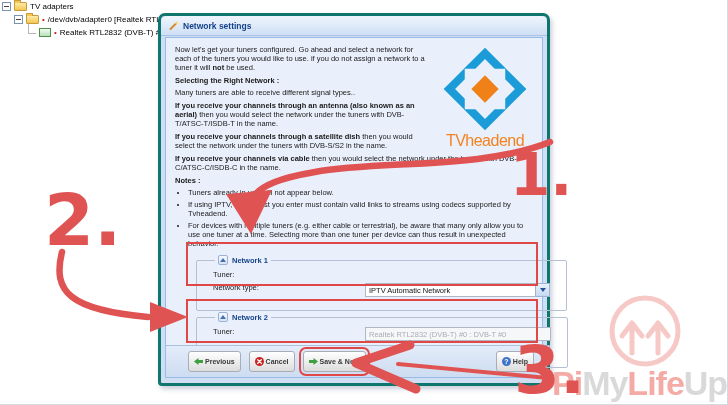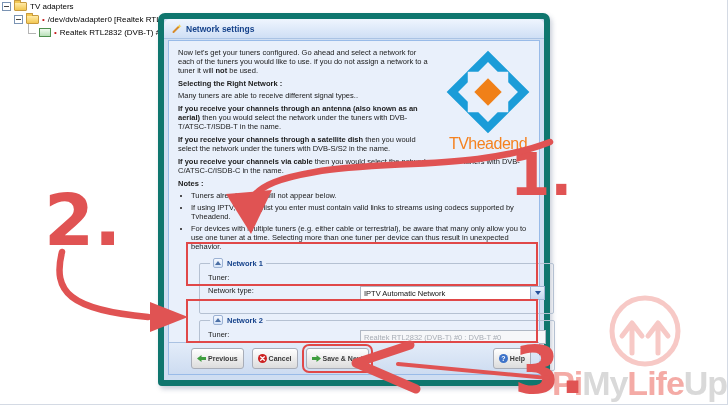--- a/index.html
+++ b/index.html
@@ -22,42 +22,42 @@
   .folder { width:13px; height:9px; position:relative; background:linear-gradient(#ffeaa6,#f3c853);
     border:1px solid #c79a3e; border-radius:1px; margin-right:3px; flex:none; }
   .folder::before { content:""; position:absolute; top:-3px; left:-1px; width:5px; height:2px;
     background:#f3c853; border:1px solid #c79a3e; border-bottom:none; border-radius:1px 1px 0 0; }
   .tuner-chip { width:12px; height:9px; background:linear-gradient(#f0fbf0,#b9e0b9);
     border:1px solid #4e8f4e; margin-right:3px; flex:none; }
   .red-bullet { color:#c41a1a; margin-right:3px; font-size:8px; }
 
   
   .dialog { position:absolute; left:158px; top:13px; width:392px; height:373px; z-index:2;
-    background:#cfdef2; border:6px solid #0f766e; border-radius:7px 7px 4px 4px;
+    background:#cfdef2; border:3px solid #0f766e; border-radius:7px 7px 4px 4px;
     box-shadow:2px 3px 5px rgba(60,80,120,.28); }
   .titlebar { height:20px; display:flex; align-items:center; gap:4px; padding:0 7px;
     font-size:8.5px; font-weight:bold; color:#15428b;
     background:linear-gradient(#eff5fe,#cfdff5); border-bottom:1px solid #aac3e4; border-radius:6px 6px 0 0; }
   .body-panel { position:absolute; left:4px; right:4px; top:21px; bottom:5px;
     background:#e9f0fb; border:1px solid #99bbe8; }
 
   .content-text { position:absolute; left:9px; top:7px; width:360px;
     font-size:7.5px; line-height:9px; color:#1a1a1a; }
   .content-text p { margin:0 0 4px; }
   .content-text .hd { font-weight:bold; margin:0 0 3px; }
   .content-text ul { margin:2px 0 0 2px; padding-left:11px; }
   .content-text li { margin-bottom:3px; }
   b { font-weight:bold; }
 
   .logo { float:right; width:100px; margin:0 0 2px 6px; text-align:center; }
   .logo-text { font-size:16px; font-weight:normal; color:#f5821f; letter-spacing:-0.5px; margin-top:1px; }
 
   
   .fs { position:absolute; left:30px; width:348px; border:1px solid #b5c1d2; border-radius:2px;
-    padding:1px 8px 5px; background:transparent; }
+    padding:1px 16px 5px; background:transparent; }
   .fs1 { top:217px; height:56px; }
   .fs2 { top:274px; height:56px; }
   .fs legend { display:flex; align-items:center; font-size:7.5px; font-weight:bold; color:#15428b;
     padding:0 3px; margin-left:2px; }
   .collapse-btn { width:10px; height:10px; border:1px solid #9cb2d4; border-radius:2px;
     background:linear-gradient(#f4f8ff,#d6e4f7); display:inline-flex; align-items:center;
     justify-content:center; margin-right:4px; }
   .collapse-btn i { display:block; width:0; height:0; border-left:3px solid transparent;
     border-right:3px solid transparent; border-bottom:4px solid #4a6fa5; }
   .frow { display:flex; margin-top:4px; }

